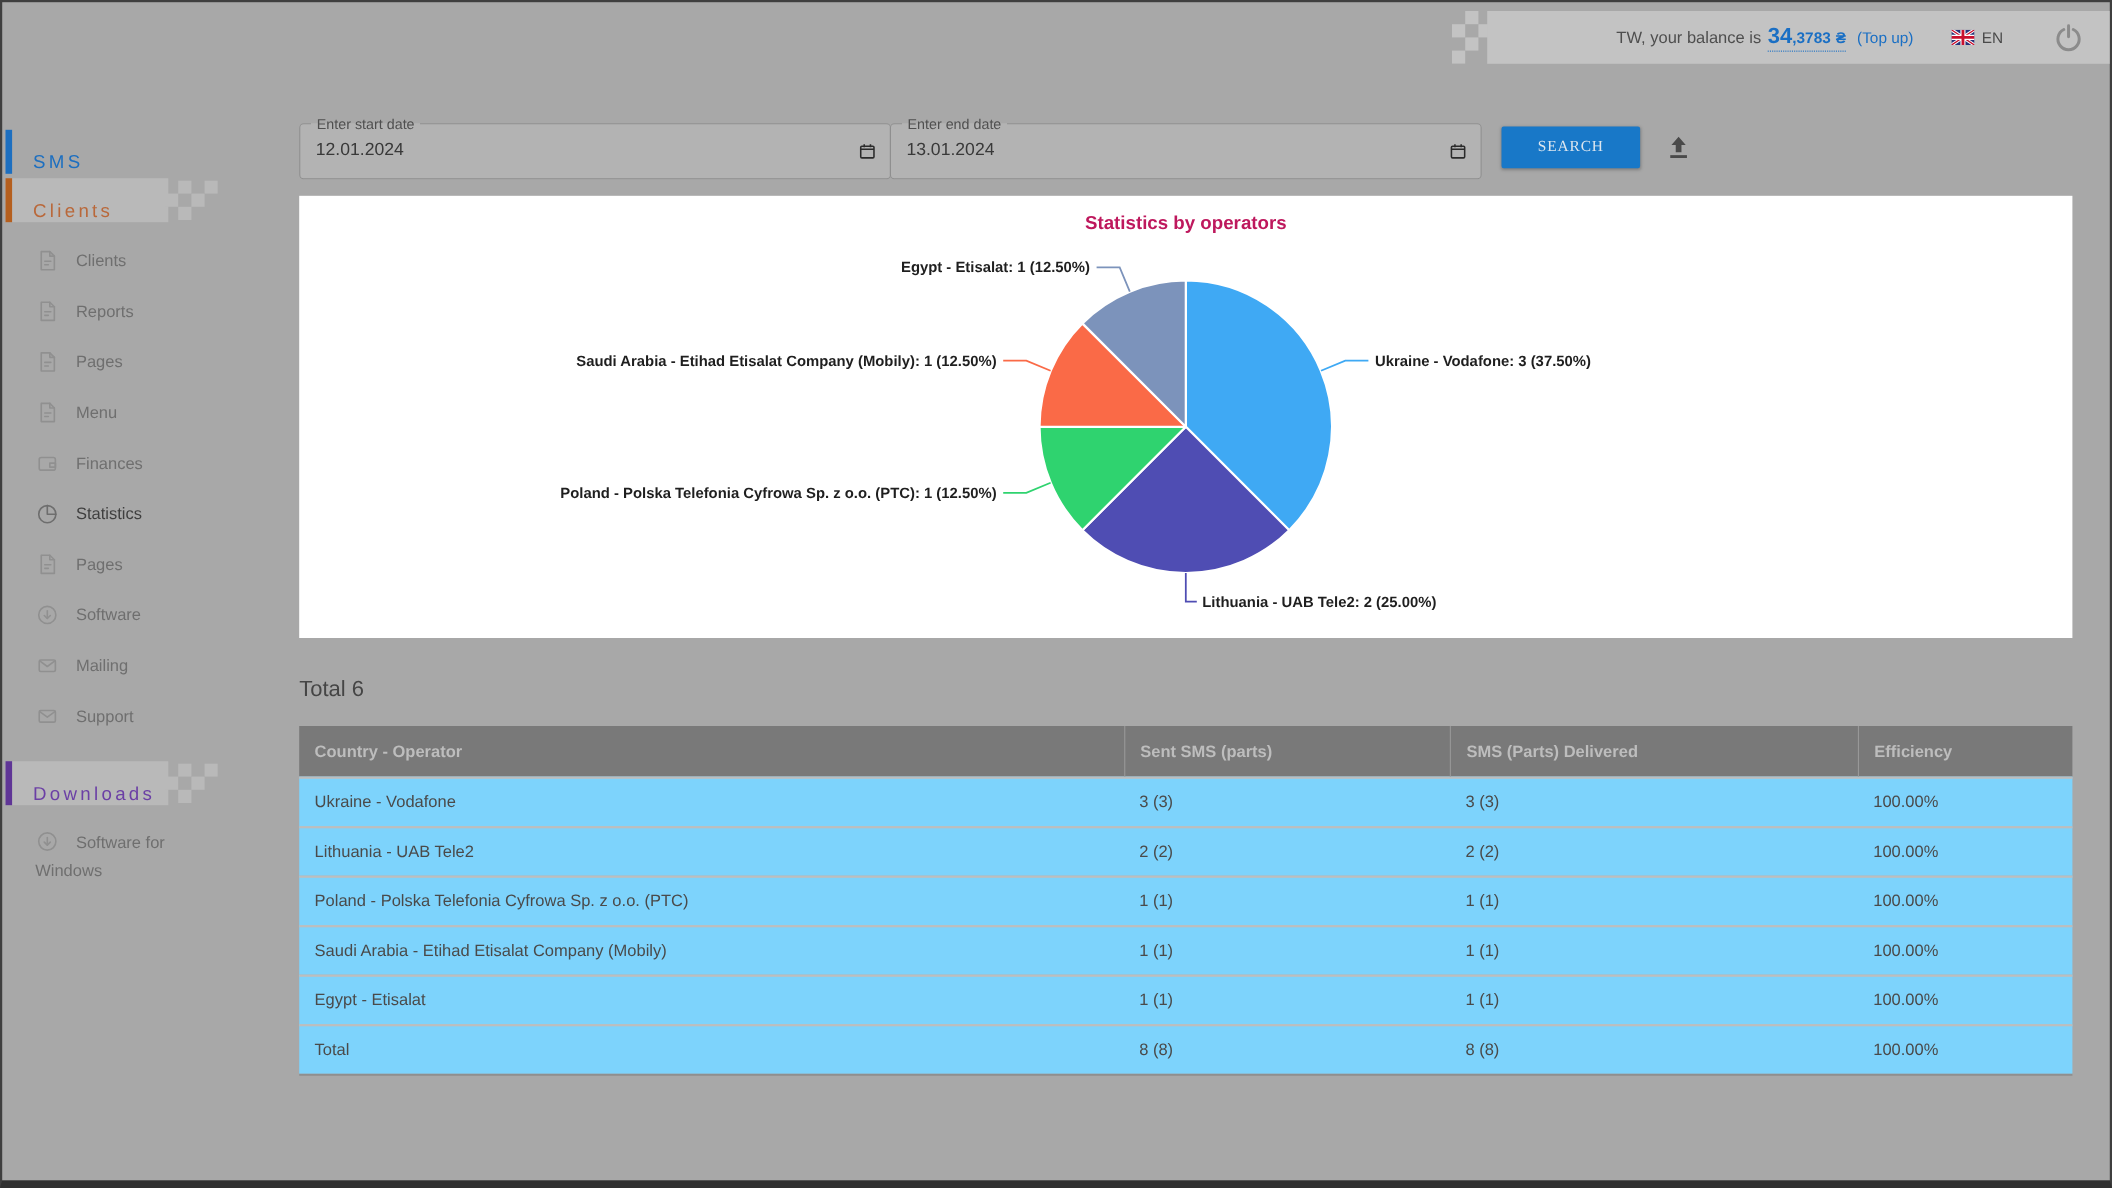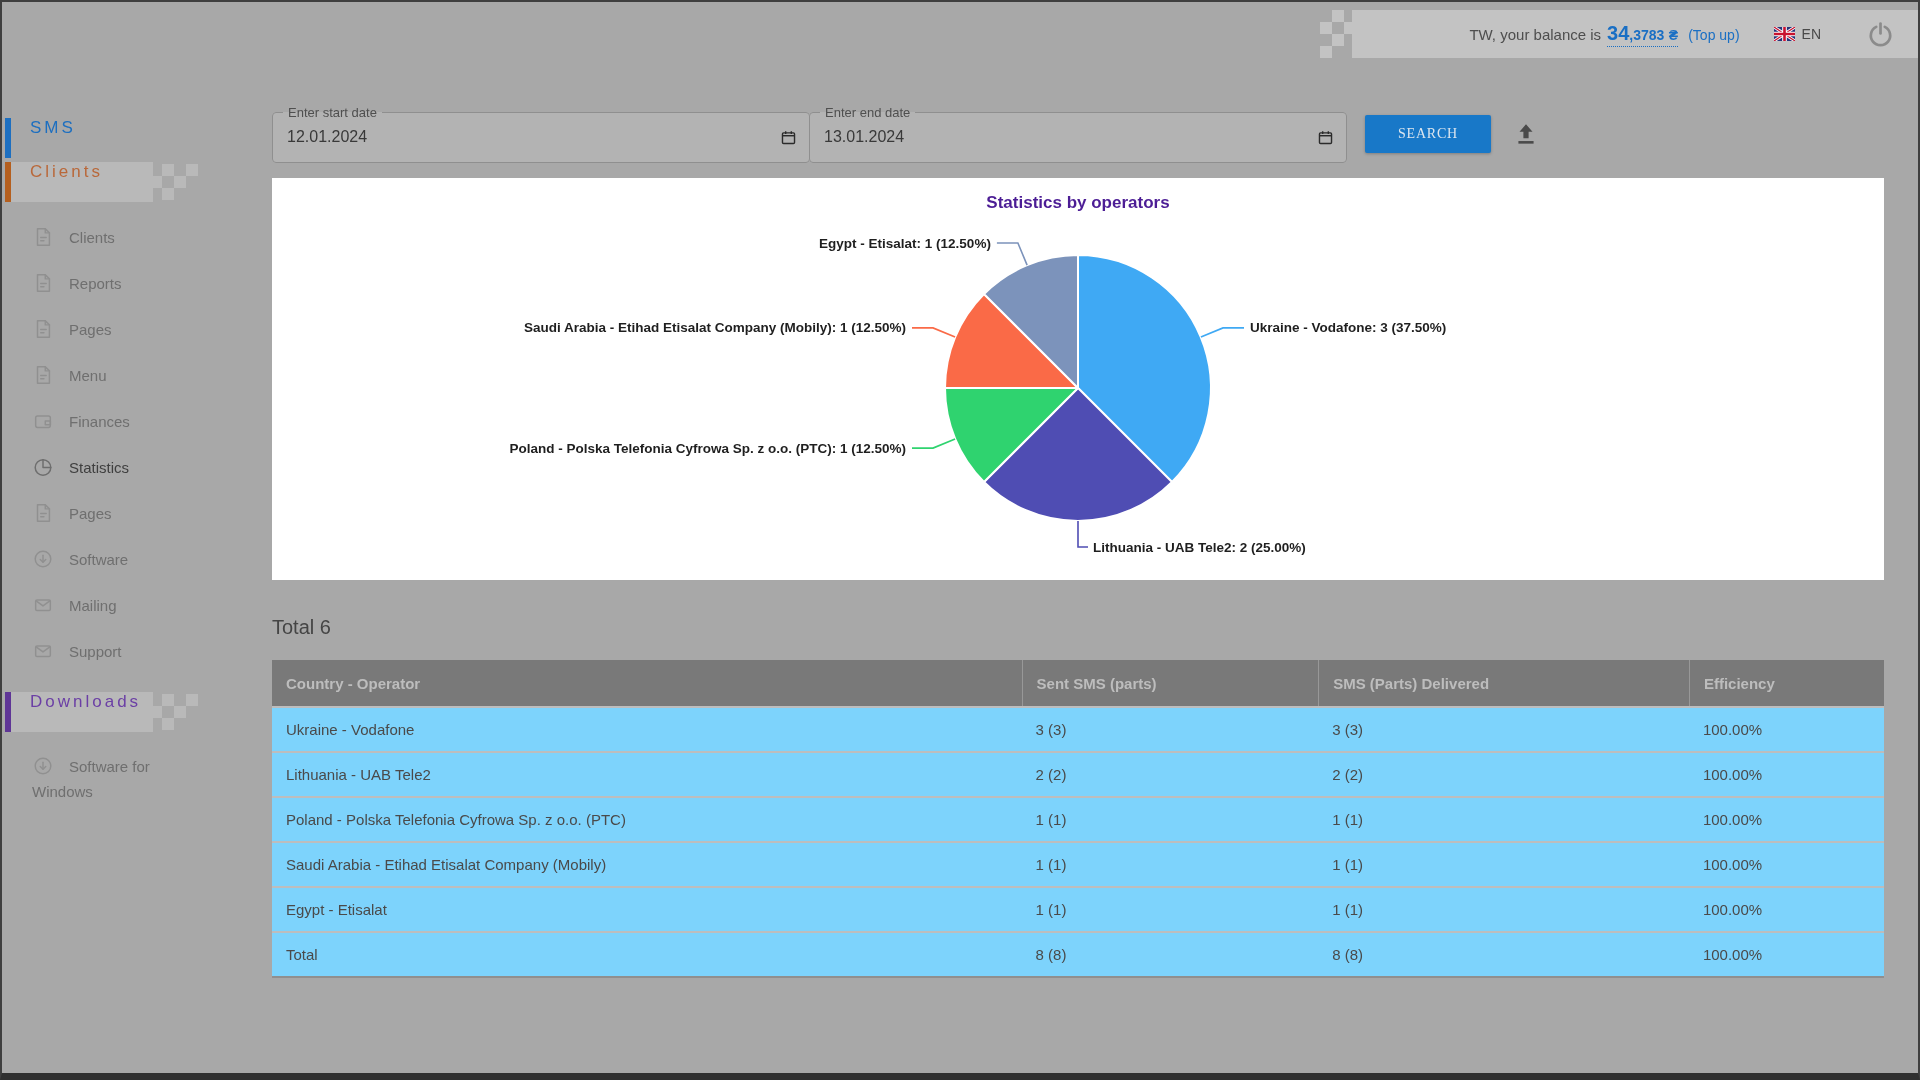--- a/index.html
+++ b/index.html
@@ -21,21 +21,21 @@
   .lang { display:flex; align-items:center; gap:7px; margin-left:34px; cursor:pointer; }
   .lang-label { font-size:14px; color:#4a4a4a; }
   .power { margin-left:46px; cursor:pointer; display:flex; align-items:center; }
 
   
   .checker { position:absolute; }
   .checker rect { }
 
   
   #sidebar { position:absolute; left:0; top:116px; width:230px; }
-  .side-section { position:relative; height:40px; display:flex; align-items:flex-start; cursor:pointer; }
+  .side-section { position:relative; height:40px; display:flex; align-items:flex-end; cursor:pointer; }
   .side-section .bar { position:absolute; left:3px; top:0; width:6px; height:100%; }
   .side-section .band { position:absolute; left:3px; top:0; height:100%; width:148px; background:#b9b9b9; }
   .side-section-label { position:relative; padding-left:28px; font-size:17px; letter-spacing:3px; }
   .sec-sms .bar { background:#1d6fc0; }
   .sec-sms .side-section-label { color:#1d6fc0; }
   .sec-clients { margin-top:4px; }
   .sec-clients .bar { background:#b55f1e; }
   .sec-clients .side-section-label { color:#b9683a; }
   .sec-downloads { margin-top:18px; }
   .sec-downloads .bar { background:#5f3596; }
@@ -66,21 +66,21 @@
   .date-input { flex:1; border:none; background:transparent; outline:none; font-size:16px;
                 color:#393939; font-family:inherit; padding-left:12px; }
   .cal-icon { width:17px; height:17px; flex:none; cursor:pointer; }
   #search-btn { margin-left:18px; width:126px; height:38px; background:#1878c8; color:#dce6ef;
                 border:none; border-radius:2px; font-size:14px; letter-spacing:0.8px;
                 font-family:Liberation Serif, serif; cursor:pointer; box-shadow:0 1px 3px rgba(0,0,0,0.25); }
   #export-btn { margin-left:22px; width:26px; height:26px; background:transparent; border:none; cursor:pointer; padding:0; }
 
   #chart-card { margin-top:15px; height:402px; background:#ffffff; position:relative; }
   #chart-title { position:relative; z-index:1; text-align:center; padding-top:15px;
-                 font-size:17px; font-weight:bold; color:#4c1d95; }
+                 font-size:17px; font-weight:bold; color:#be185d; }
   #pie-svg { position:absolute; left:0; top:0; width:1612px; height:402px; }
   .pie-label { font-size:13.5px; font-weight:bold; fill:#1f1f1f; }
 
   #total-label { margin-top:36px; font-size:20px; color:#454545; }
 
   #stats-table { margin-top:21px; border-bottom:2px solid #8f8f8f; }
   .t-row { display:grid; grid-template-columns:46.5% 18.4% 23% 12.1%; align-items:stretch; }
   .t-header { height:46px; background:#797979; }
   .t-header .t-cell { color:#bdbdbd; font-size:15px;font-weight:bold; }
   .t-header .t-cell + .t-cell { border-left:1px solid #989898; }

